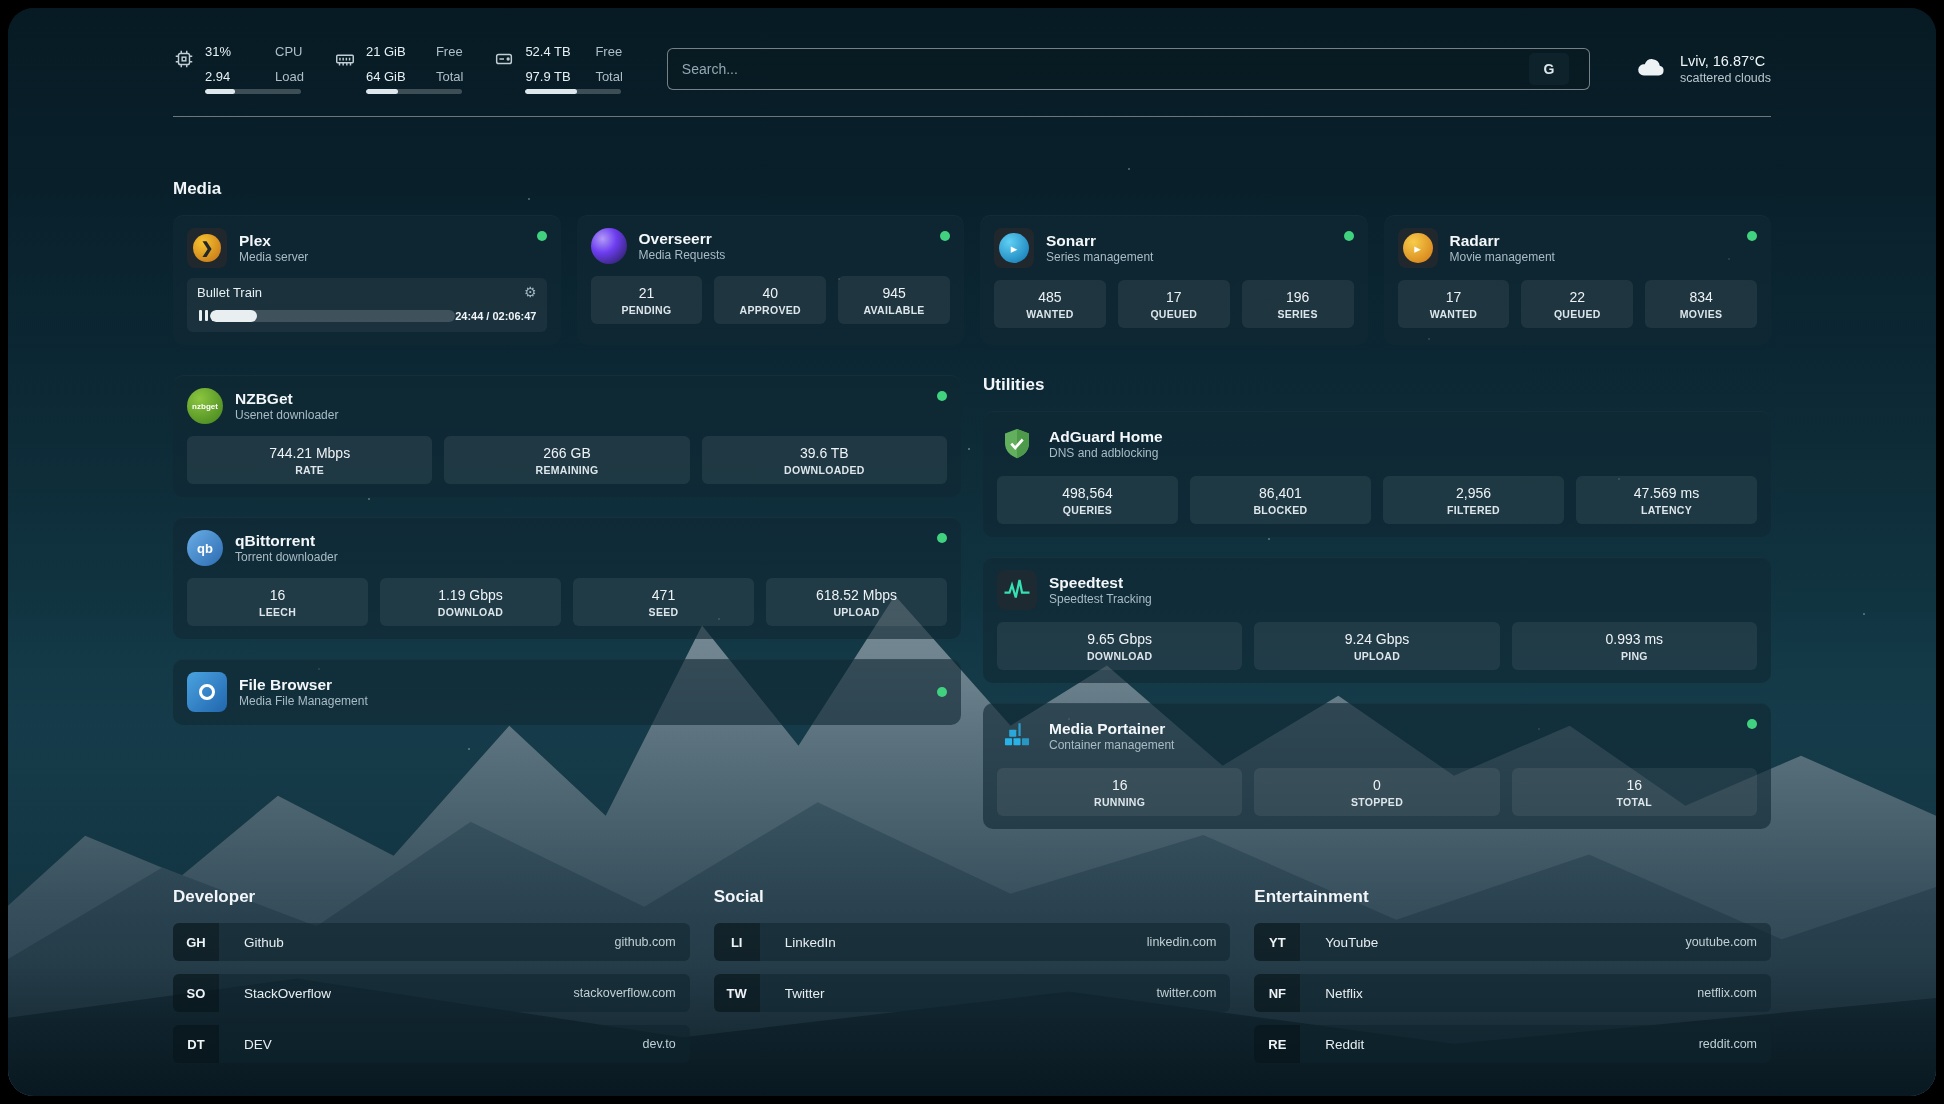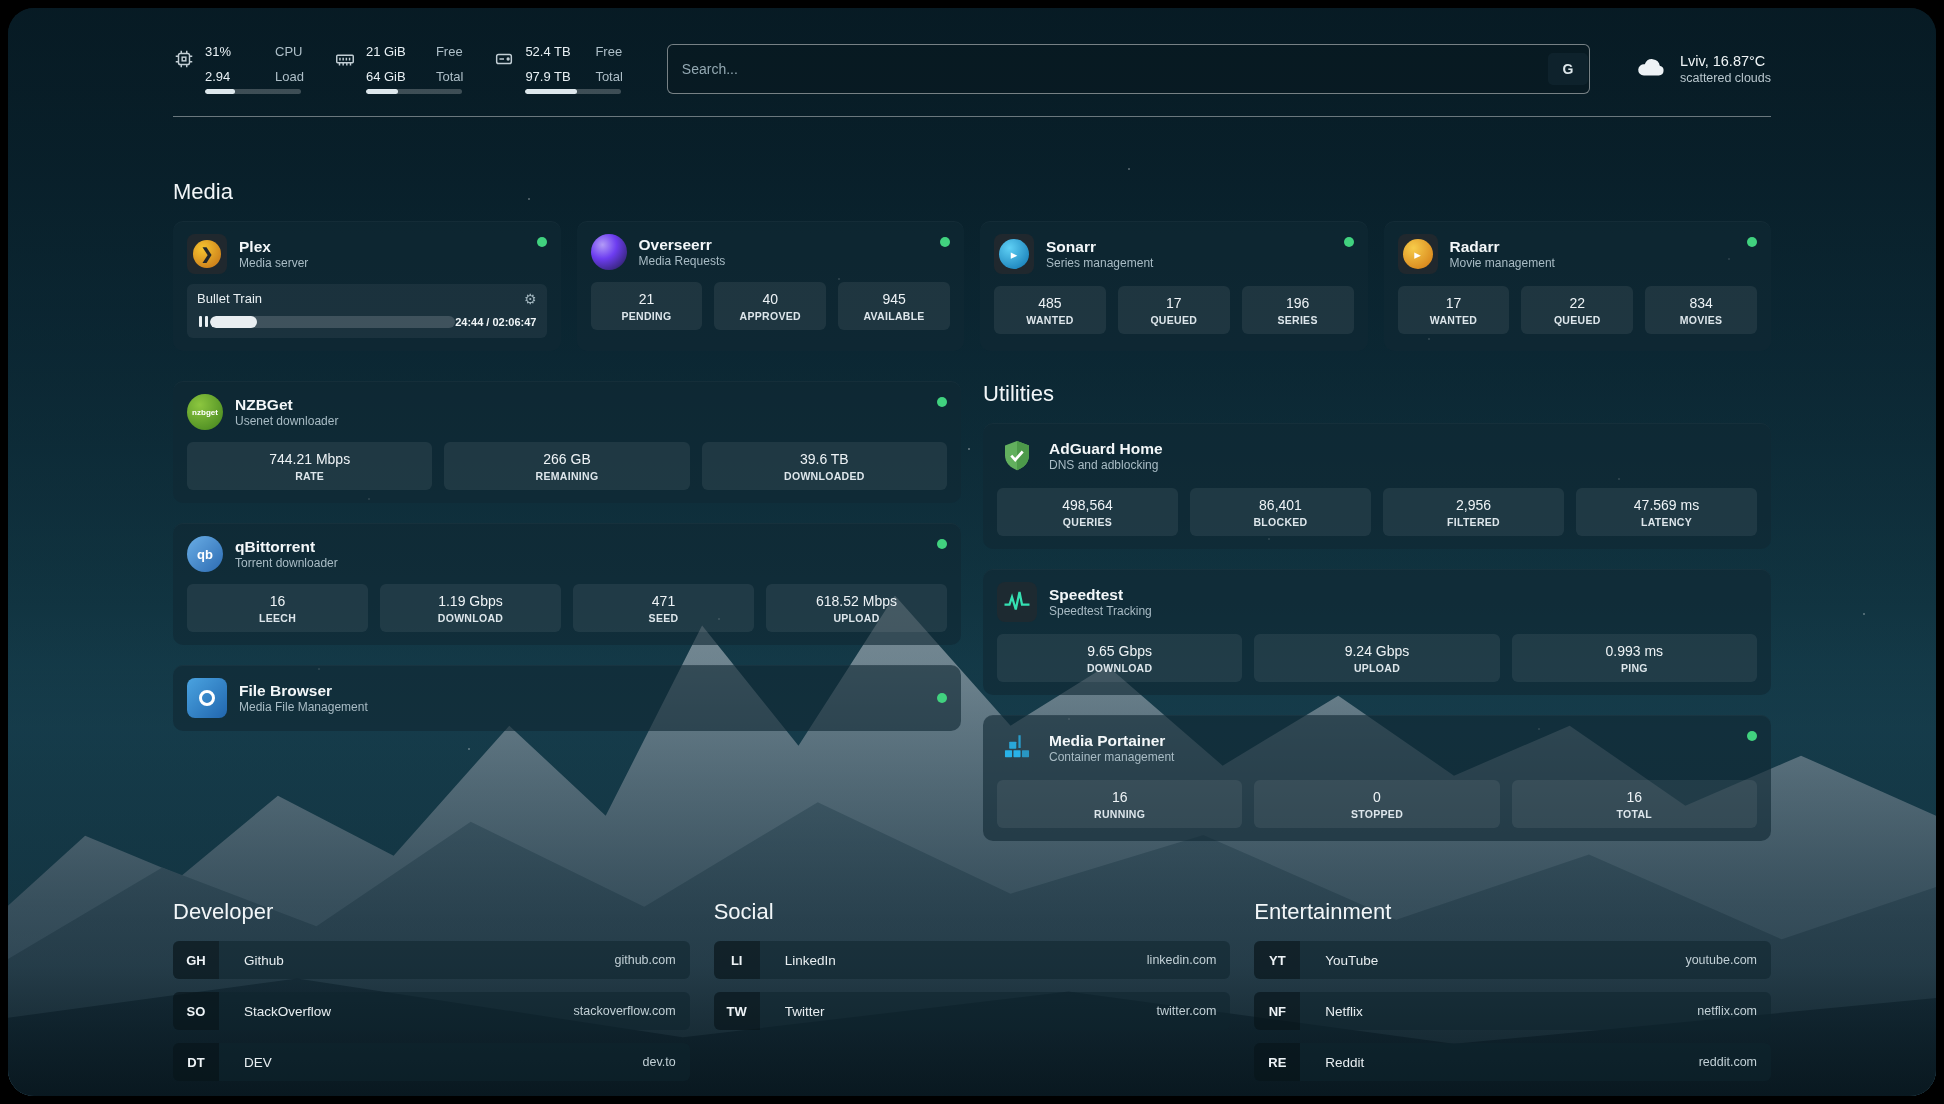--- a/index.html
+++ b/index.html
@@ -34,34 +34,34 @@
   .topbar { display:flex; align-items:center; gap:30px; }
   .sysgroup { display:flex; align-items:flex-start; gap:10px; flex:0 0 auto; }
   .sysicon { padding-top:4px; opacity:.9; }
   .sysbody { display:flex; flex-direction:column; gap:5px; }
   .sysrows { display:flex; gap:18px; }
   .syscol { display:flex; flex-direction:column; gap:10px; font-size:13px; line-height:15px; }
   .syscol.vals { color:#e8f0f4; min-width:52px; }
   .syscol.labs { color:#aebfc8; }
   .sysbar { width:96px; height:5px; border-radius:3px; background:rgba(255,255,255,0.22); overflow:hidden; }
   .sysbar > div { height:100%; border-radius:3px; background:#dde7ec; }
-  .searchwrap { flex:1; display:flex; align-items:center; height:50px; border:1px solid rgba(255,255,255,0.45);
-    border-radius:6px; background:rgba(8,24,32,0.45); padding:0 1px 0 14px; margin:0 14px; }
+  .searchwrap { flex:1; display:flex; align-items:center; height:42px; border:1px solid rgba(255,255,255,0.45);
+    border-radius:6px; background:rgba(8,24,32,0.45); padding:0 20px 0 14px; margin:0 14px; }
   .searchwrap input { flex:1; background:transparent; border:none; outline:none; color:#e8f0f4; font-size:14px; font-family:"Liberation Sans",sans-serif; }
   .searchwrap input::placeholder { color:#93a8b2; }
   .search-btn { width:40px; height:32px; border:none; border-radius:5px; background:rgba(16,36,46,0.9);
     color:#dfe8ec; font-size:14px; font-weight:700; cursor:pointer; }
   .weather { display:flex; align-items:center; gap:12px; flex:0 0 auto; }
   .weather .wtxt { display:flex; flex-direction:column; gap:2px; }
   .weather .wloc { font-size:14.5px; color:#f0f5f7; }
   .weather .wcond { font-size:12.5px; color:#b9c7ce; }
   .divider { margin-top:22px; border-bottom:1px solid rgba(255,255,255,0.4); }
 
   
-  .sec-title { font-size:22px; font-weight:400; color:#f2f6f8; }
+  .sec-title { font-size:17px; font-weight:700; color:#f2f6f8; }
   .media-title { margin-top:62px; margin-bottom:16px; }
   .grid4 { display:grid; grid-template-columns:repeat(4,1fr); gap:16px; }
   .twocol { display:grid; grid-template-columns:1fr 1fr; gap:22px; margin-top:30px; }
   .col-title { margin-bottom:16px; }
   .colstack { display:flex; flex-direction:column; gap:20px; }
 
   .card { position:relative; background:rgba(16,40,52,0.62); border-radius:10px; padding:13px 14px;
     box-shadow:0 1px 0 rgba(255,255,255,0.03) inset; }
   .card-head { display:flex; align-items:center; gap:12px; padding-right:26px; }
   .tile { width:40px; height:40px; border-radius:8px; display:flex; align-items:center; justify-content:center; flex:0 0 auto; }
@@ -71,21 +71,21 @@
   .app-sub { font-size:12px; color:#a9bcc5; line-height:15px; }
   .dot { position:absolute; top:16px; right:14px; width:10px; height:10px; border-radius:50%; background:#41d27f; }
   .dot.mid { top:50%; margin-top:-5px; }
   .stats { display:grid; grid-auto-flow:column; grid-auto-columns:1fr; gap:12px; margin-top:12px; }
   .stat { background:rgba(255,255,255,0.07); border-radius:6px; padding:8px 6px; text-align:center; }
   .stat-value { font-size:14px; color:#eef3f6; line-height:18px; }
   .stat-label { font-size:10.5px; font-weight:700; letter-spacing:.3px; color:#dde6eb; margin-top:2px; }
 
   
   .player { margin-top:10px; background:rgba(255,255,255,0.055); border-radius:6px; padding:7px 10px 9px; }
-  .player-top { display:flex; align-items:flex-end; justify-content:space-between; }
+  .player-top { display:flex; align-items:flex-start; justify-content:space-between; }
   .player-name { font-size:13px; color:#e9f0f3; }
   .gear { font-size:14px; color:#9fb3bc; cursor:pointer; line-height:14px; }
   .player-bar { display:flex; align-items:center; margin-top:8px; }
   .pause { display:flex; gap:3px; cursor:pointer; padding:2px; }
   .pause span { width:3px; height:11px; background:#e9f0f3; border-radius:1px; display:block; }
   .track { flex:1; height:12px; border-radius:6px; background:rgba(255,255,255,0.16); overflow:hidden; }
   .track > div { height:100%; border-radius:6px; background:#e9eef1; }
   .ptime { font-size:11px; font-weight:700; color:#f0f5f7; white-space:nowrap; }
 
   

